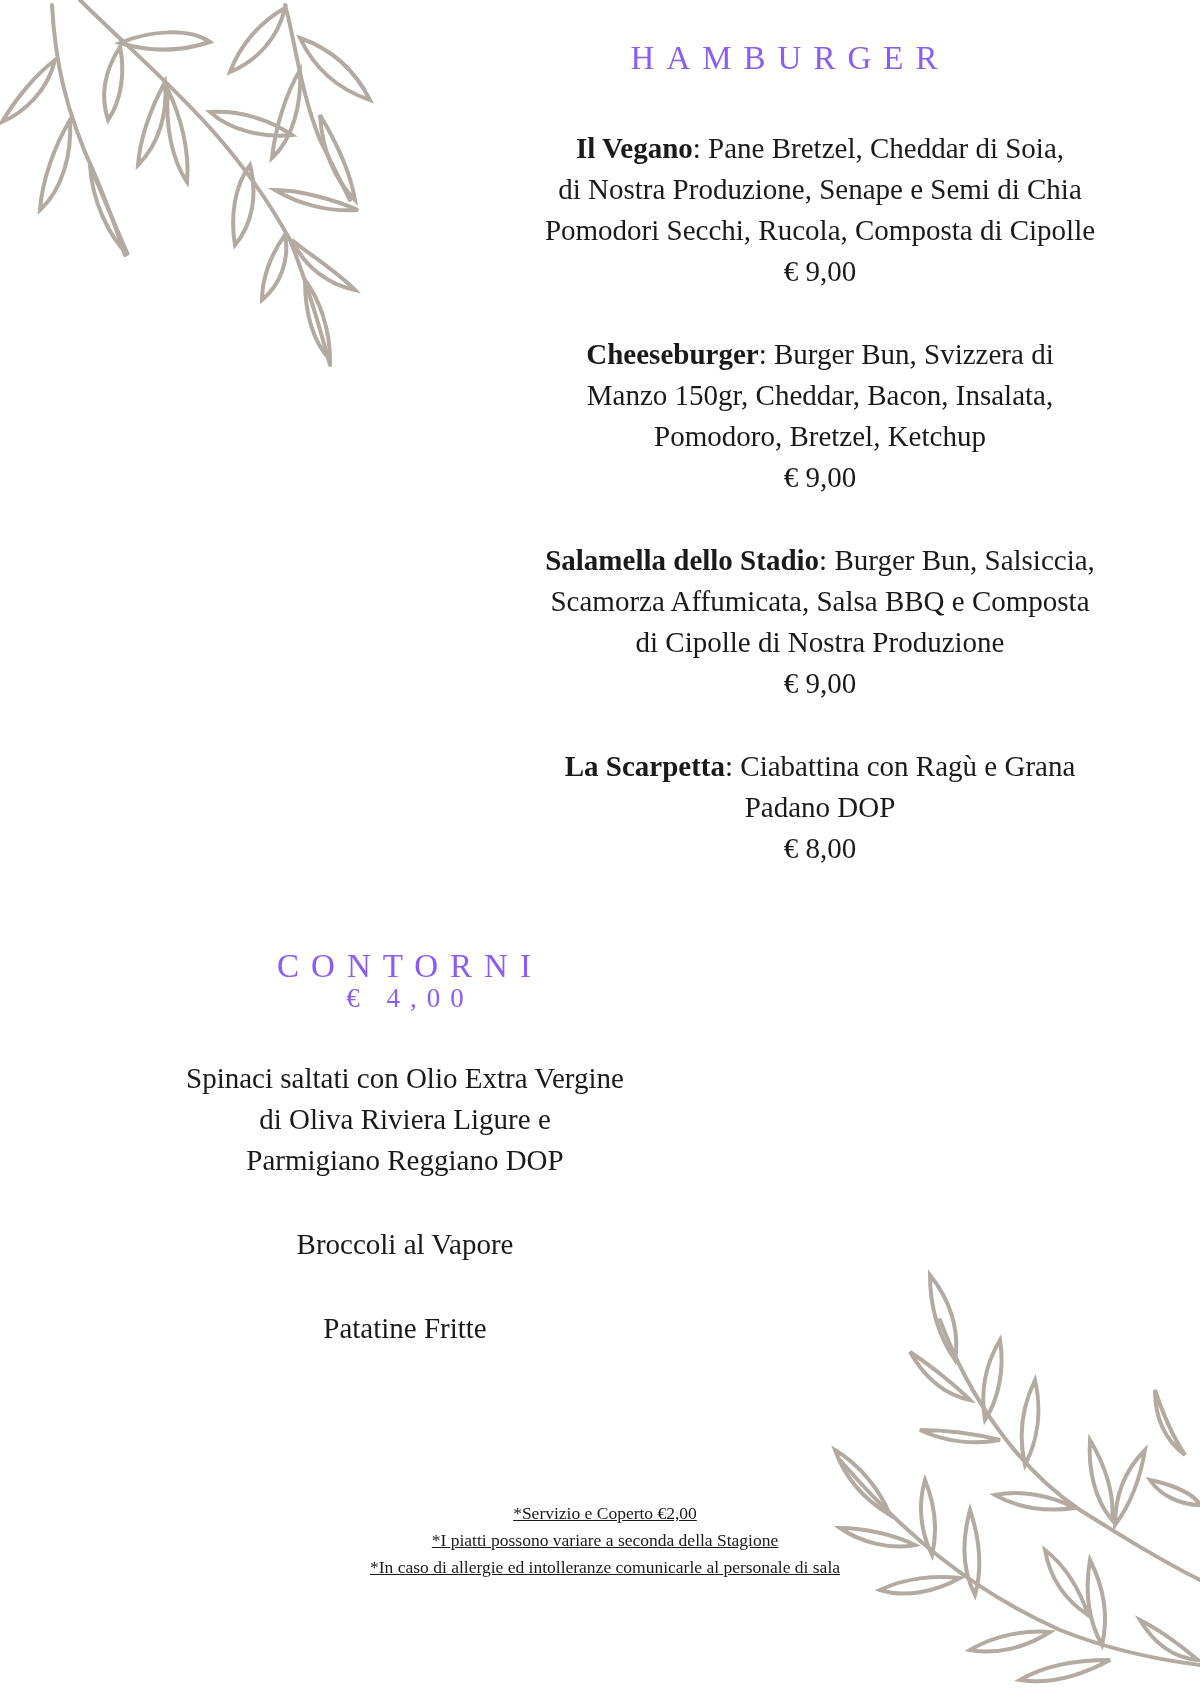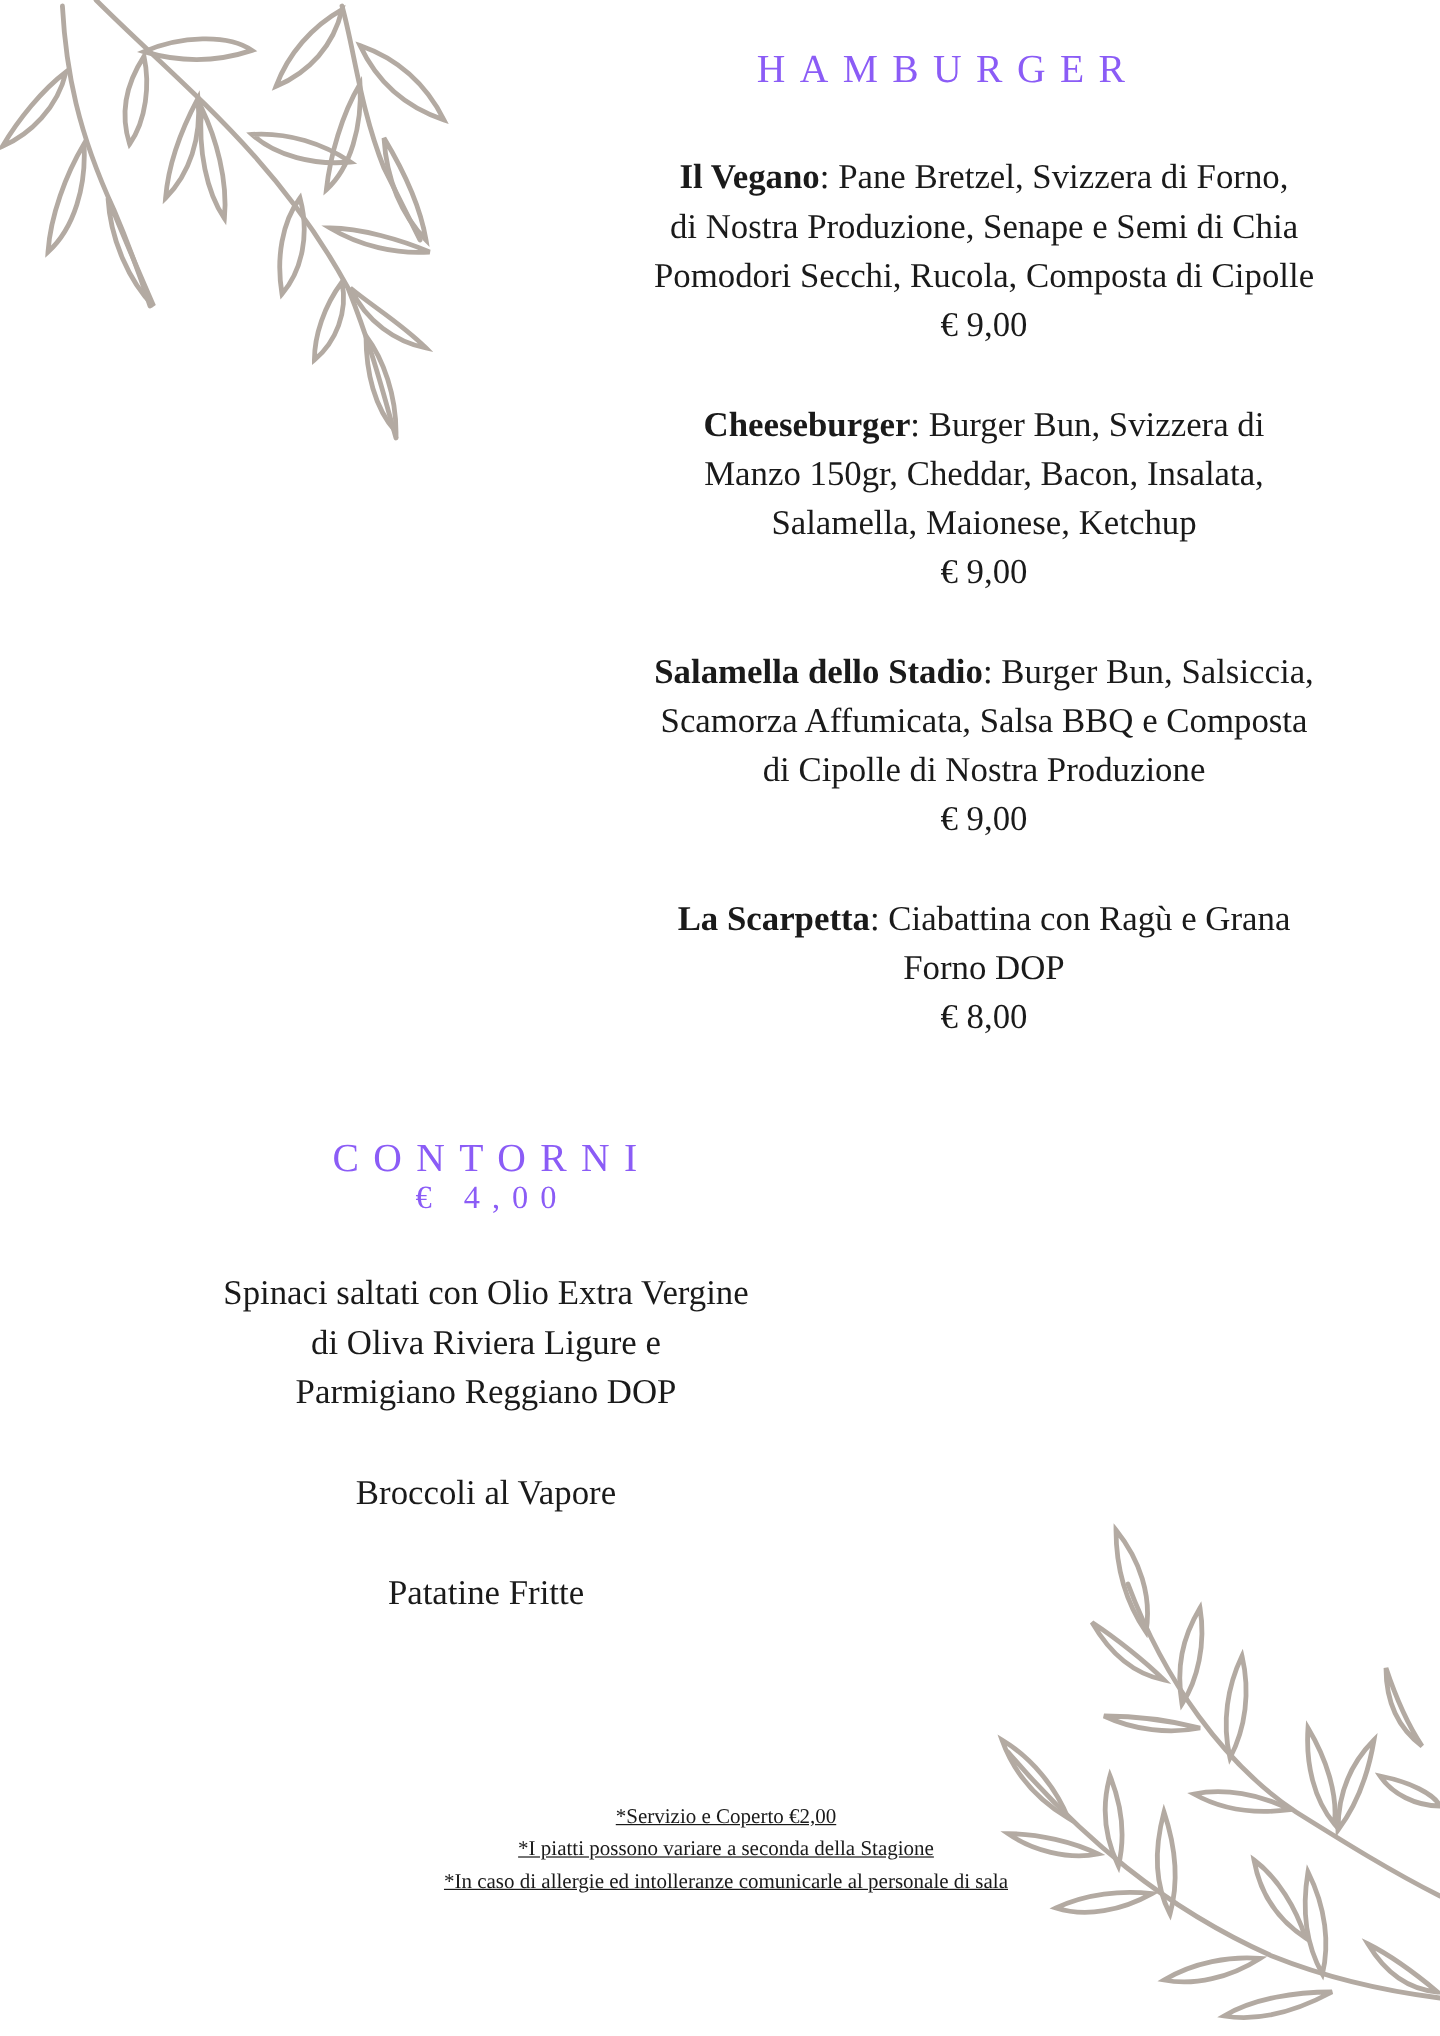--- a/index.html
+++ b/index.html
@@ -72,40 +72,40 @@
     <path d="M270 300 C 285 330, 288 360, 282 385 C 268 360, 265 330, 270 300 Z"></path>
     <path d="M200 420 C 225 405, 260 400, 290 400 C 262 415, 230 425, 200 420 Z"></path>
     <path d="M320 360 C 340 370, 360 385, 378 400 C 355 398, 335 385, 320 360 Z"></path>
   </svg>
 </div>
 
 <div class="section-title" style="left:620px;width:340px;top:40px;">HAMBURGER</div>
 
 <div class="burger-col" style="top:128px;">
   <div class="item">
-    <div><span class="item-name">Il Vegano</span>: <span>Pane Bretzel, Svizzera di Forno,</span></div>
+    <div><span class="item-name">Il Vegano</span>: <span>Pane Bretzel, Cheddar di Soia,</span></div>
     <div>di Nostra Produzione, Senape e Semi di Chia</div>
     <div>Pomodori Secchi, Rucola, Composta di Cipolle</div>
     <div>€ 9,00</div>
   </div>
   <div class="item">
     <div><span class="item-name">Cheeseburger</span>: <span>Burger Bun, Svizzera di</span></div>
     <div>Manzo 150gr, Cheddar, Bacon, Insalata,</div>
-    <div>Salamella, Maionese, Ketchup</div>
+    <div>Pomodoro, Bretzel, Ketchup</div>
     <div>€ 9,00</div>
   </div>
   <div class="item">
     <div><span class="item-name">Salamella dello Stadio</span>: <span>Burger Bun, Salsiccia,</span></div>
     <div>Scamorza Affumicata, Salsa BBQ e Composta</div>
     <div>di Cipolle di Nostra Produzione</div>
     <div>€ 9,00</div>
   </div>
   <div class="item">
     <div><span class="item-name">La Scarpetta</span>: <span>Ciabattina con Ragù e Grana</span></div>
-    <div>Forno DOP</div>
+    <div>Padano DOP</div>
     <div>€ 8,00</div>
   </div>
 </div>
 
 <div class="section-title" style="left:260px;width:300px;top:948px;">CONTORNI</div>
 <div class="section-title price-sub" style="left:300px;width:220px;top:985px;">€ 4,00</div>
 
 <div class="contorni-col" style="top:1058px;">
   <div class="side">
     <div>Spinaci saltati con Olio Extra Vergine</div>

